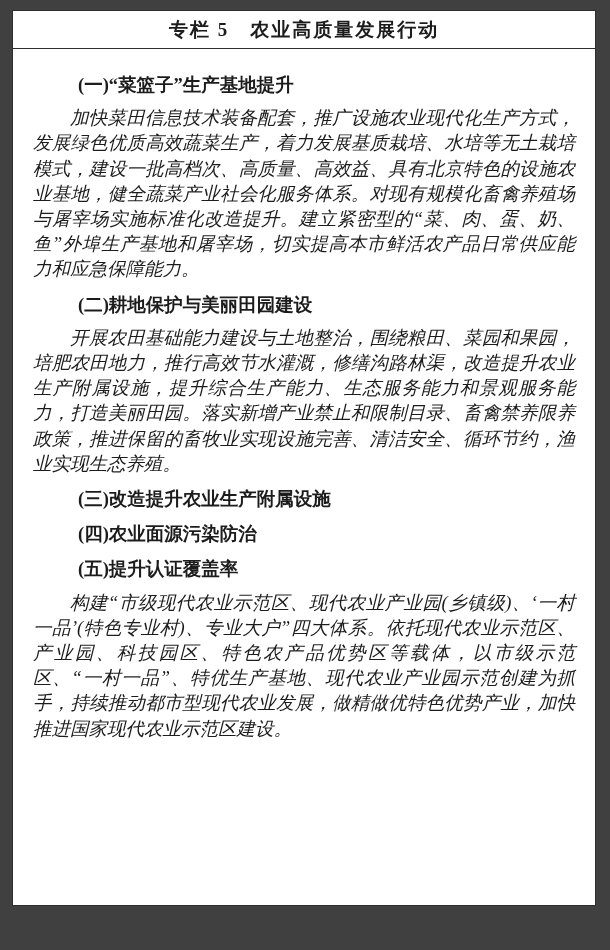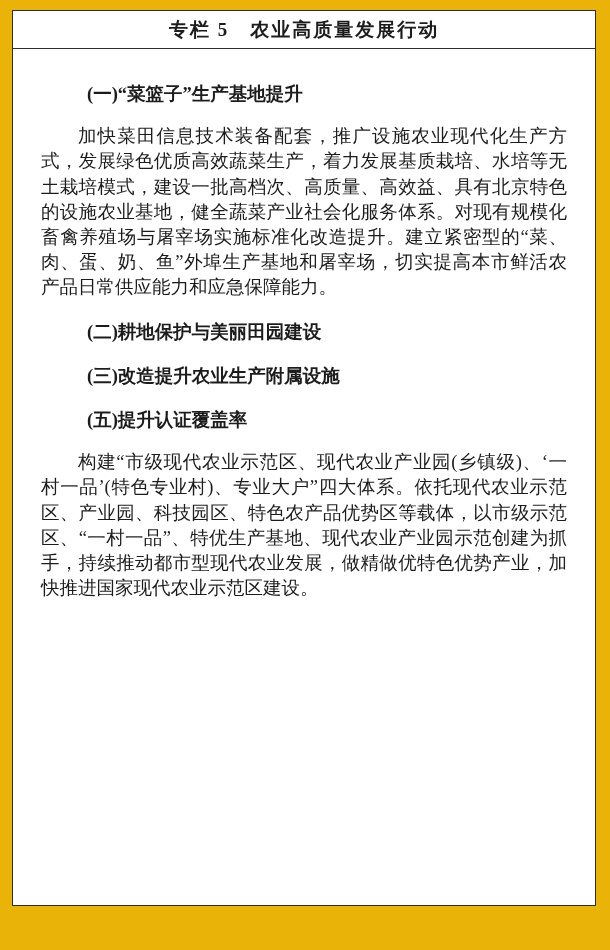--- a/index.html
+++ b/index.html
@@ -4,21 +4,21 @@
 <style>
   html, body {
     margin: 0;
     padding: 0;
     background: #ffffff;
   }
   .page {
     position: relative;
     width: 610px;
     height: 950px;
-    background: #eab308;
+    background: #404040;
     font-family: "Liberation Serif", "DejaVu Serif", serif;
     color: #1c1c1c;
   }
   .panel {
     position: absolute;
     left: 12px;
     top: 10px;
     width: 584px;
     height: 896px;
     box-sizing: border-box;
@@ -39,42 +39,45 @@
   .panel-body {
     padding: 14px 20px 0 20px;
     font-size: 18.5px;
     line-height: 25.2px;
     text-align: justify;
     text-justify: inter-character;
   }
   .section-heading {
     font-weight: bold;
     text-indent: 2em;
-    margin: 17px;
+    margin: 8px;
     padding-top: 2px;
   }
   .section-body {
-    margin: 8px;
+    margin: 0;
     text-indent: 2em;
+    font-style: italic;
   }
 </style>
 </head>
 <body>
 
 <div class="page">
   <div class="panel">
     <div class="panel-title">专栏 5　农业高质量发展行动</div>
     <div class="panel-body">
 
       <p class="section-heading">(一)“菜篮子”生产基地提升</p>
       <p class="section-body">加快菜田信息技术装备配套，推广设施农业现代化生产方式，发展绿色优质高效蔬菜生产，着力发展基质栽培、水培等无土栽培模式，建设一批高档次、高质量、高效益、具有北京特色的设施农业基地，健全蔬菜产业社会化服务体系。对现有规模化畜禽养殖场与屠宰场实施标准化改造提升。建立紧密型的“菜、肉、蛋、奶、鱼”外埠生产基地和屠宰场，切实提高本市鲜活农产品日常供应能力和应急保障能力。</p>
 
       <p class="section-heading">(二)耕地保护与美丽田园建设</p>
+      <p class="section-body">开展农田基础能力建设与土地整治，围绕粮田、菜园和果园，培肥农田地力，推行高效节水灌溉，修缮沟路林渠，改造提升农业生产附属设施，提升综合生产能力、生态服务能力和景观服务能力，打造美丽田园。落实新增产业禁止和限制目录、畜禽禁养限养政策，推进保留的畜牧业实现设施完善、清洁安全、循环节约，渔业实现生态养殖。</p>
 
       <p class="section-heading">(三)改造提升农业生产附属设施</p>
 
+      <p class="section-heading">(四)农业面源污染防治</p>
 
       <p class="section-heading">(五)提升认证覆盖率</p>
       <p class="section-body">构建“市级现代农业示范区、现代农业产业园(乡镇级)、‘一村一品’(特色专业村)、专业大户”四大体系。依托现代农业示范区、产业园、科技园区、特色农产品优势区等载体，以市级示范区、“一村一品”、特优生产基地、现代农业产业园示范创建为抓手，持续推动都市型现代农业发展，做精做优特色优势产业，加快推进国家现代农业示范区建设。</p>
 
     </div>
   </div>
 </div>
 
 </body></html>

